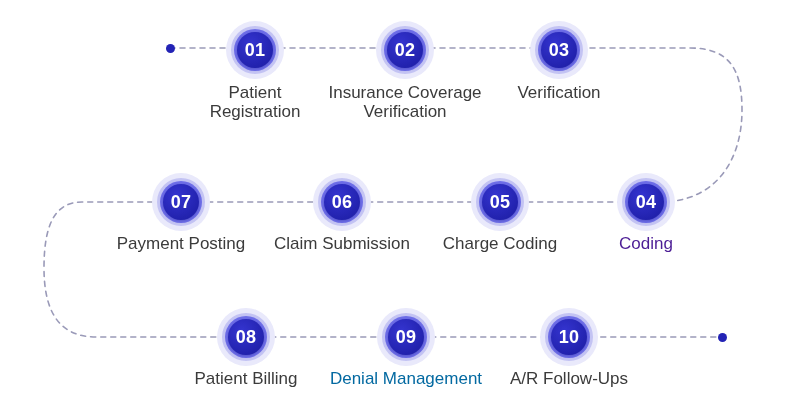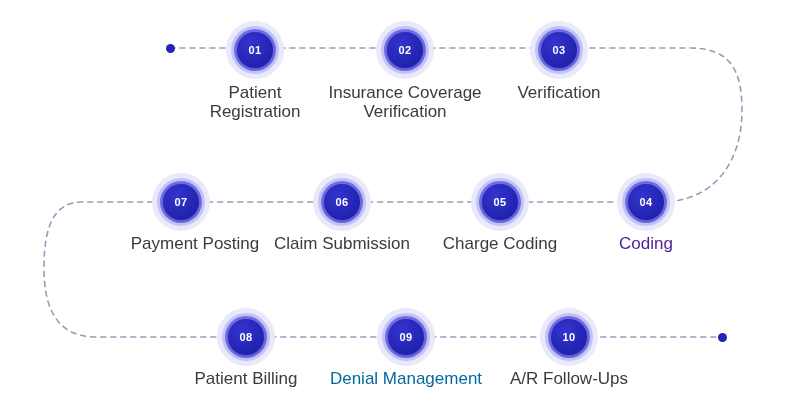--- a/index.html
+++ b/index.html
@@ -78,21 +78,21 @@
     border-radius: 50%;
     background: #2323b5;
     background-image: radial-gradient(circle at 38% 32%, #3434cf 0%, #2222ae 70%, #1e1ea0 100%);
     display: flex;
     align-items: center;
     justify-content: center;
     box-shadow: 0 1px 3px rgba(30, 30, 140, 0.35);
   }
   .node-number {
     color: #ffffff;
-    font-size: 11px;
+    font-size: 18px;
     font-weight: bold;
     letter-spacing: 0.3px;
     line-height: 1;
   }
   .step-label {
     position: absolute;
     transform: translateX(-50%);
     text-align: center;
     color: #3b3b3b;
     font-size: 17px;
@@ -206,19 +206,19 @@
     </div>
   <div id="labels-container">
       <div class="step-label" style="left: 255px; top: 83px; color: rgb(59, 59, 59);">Patient
 Registration</div>
       <div class="step-label" style="left: 405px; top: 83px; color: rgb(59, 59, 59);">Insurance Coverage
 Verification</div>
       <div class="step-label" style="left: 559px; top: 83px; color: rgb(59, 59, 59);">Verification</div>
       <div class="step-label" style="left: 646px; top: 234px; color: #4c1d95;">Coding</div>
       <div class="step-label" style="left: 500px; top: 234px; color: rgb(59, 59, 59);">Charge Coding</div>
       <div class="step-label" style="left: 342px; top: 234px; color: rgb(59, 59, 59);">Claim Submission</div>
-      <div class="step-label" style="left: 181px; top: 234px; color: rgb(59, 59, 59); margin-left: 14px;">Payment Posting</div>
+      <div class="step-label" style="left: 181px; top: 234px; color: rgb(59, 59, 59);">Payment Posting</div>
       <div class="step-label" style="left: 246px; top: 369px; color: rgb(59, 59, 59);">Patient Billing</div>
       <div class="step-label" style="left: 406px; top: 369px; color: #0369a1;">Denial Management</div>
       <div class="step-label" style="left: 569px; top: 369px; color: rgb(59, 59, 59);">A/R Follow-Ups</div>
     </div>
 
 </div>
 
 </body></html>

